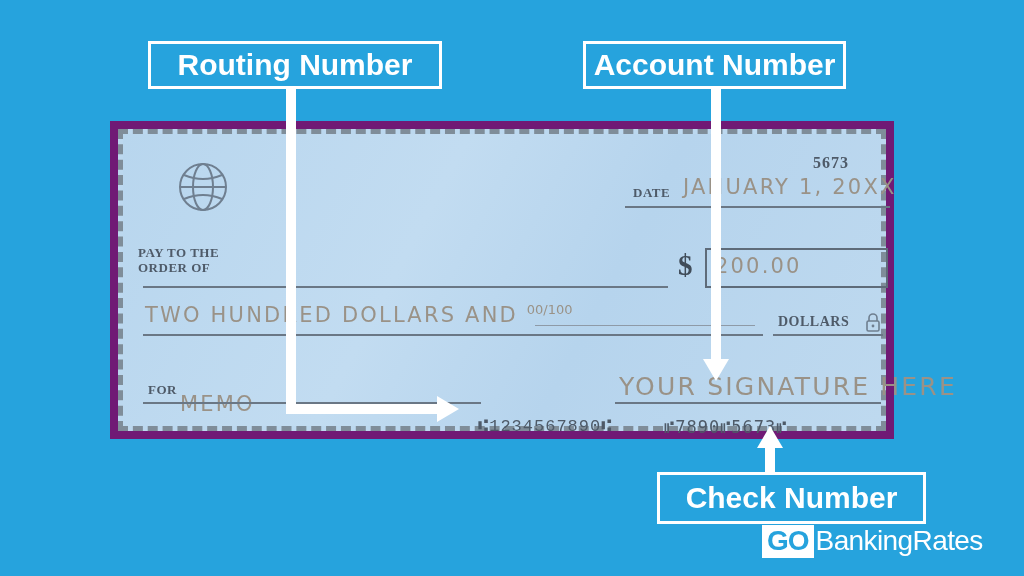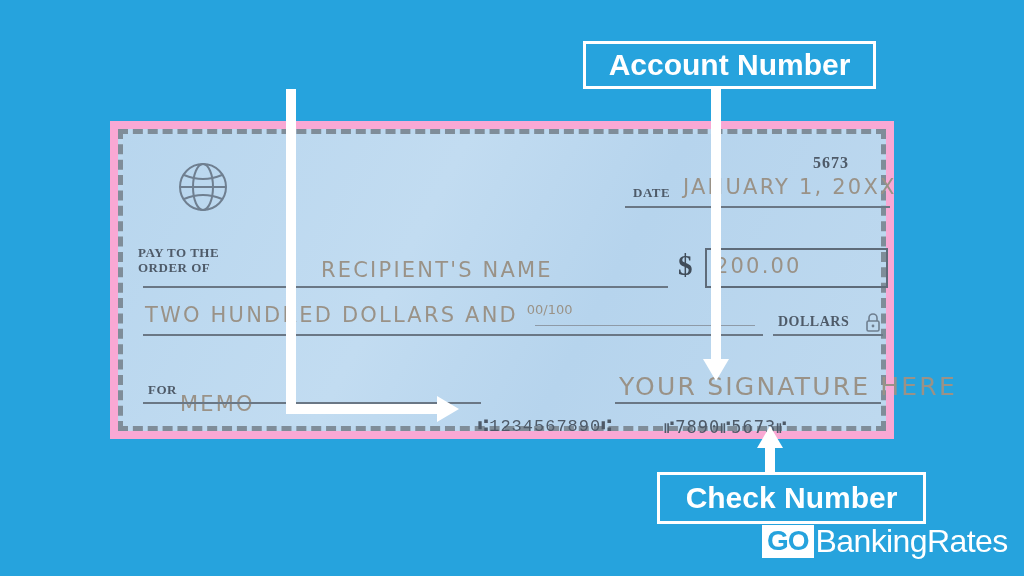--- a/index.html
+++ b/index.html
@@ -20,21 +20,21 @@
     overflow: hidden;
   }
 
   
   #check-outer {
     position: absolute;
     left: 110px;
     top: 121px;
     width: 784px;
     height: 318px;
-    background: #f9a8d4;
+    background: #701a75;
     box-sizing: border-box;
   }
   #check-frame {
     position: absolute;
     left: 8px;
     top: 8px;
     right: 8px;
     bottom: 8px;
     box-sizing: border-box;
     border: 5px dashed #7f8d99;
@@ -263,21 +263,21 @@
   #label-routing {
     left: 148px;
     top: 41px;
     width: 294px;
     height: 48px;
     font-size: 30px;
   }
   #label-account {
     left: 583px;
     top: 41px;
-    width: 293px;
+    width: 263px;
     height: 48px;
     font-size: 30px;
   }
   #label-check {
     left: 657px;
     top: 472px;
     width: 269px;
     height: 52px;
     font-size: 30px;
   }
@@ -332,21 +332,21 @@
     background: #ffffff;
     color: #26a3dd;
     font-size: 28px;
     font-weight: bold;
     padding: 1px 5px 2px 5px;
     letter-spacing: -1px;
     line-height: 30px;
   }
   #logo-rest {
     color: #ffffff;
-    font-size: 32px;
+    font-size: 28px;
     letter-spacing: -0.6px;
     line-height: 30px;
     margin-left: 2px;
   }
 </style>
 </head>
 <body>
 
 <div id="stage">
 
@@ -365,21 +365,20 @@
         <div id="check-no">5673</div>
 
         <div id="date-label" class="cf-text printed">DATE</div>
         <div id="date-value" class="cf-text hand">JANUARY 1, 20XX</div>
         <div id="date-rule" class="rule"></div>
 
         <div id="pay-label" class="cf-text printed">
           <div>PAY TO THE</div>
           <div>ORDER OF</div>
         </div>
-        <div id="pay-value" class="cf-text hand">RECIPIENT'S NAME</div>
         <div id="pay-rule" class="rule"></div>
 
         <div id="dollar-sign">$</div>
         <div id="amount-box"></div>
         <div id="amount-value" class="cf-text hand">200.00</div>
 
         <div id="words-value" class="cf-text hand"><span>TWO HUNDRED DOLLARS AND </span><span id="words-sup"><span>00</span><span>/</span><span>100</span></span></div>
         <div id="words-squiggle"></div>
         <div id="words-rule" class="rule"></div>
         <div id="dollars-label" class="cf-text printed">DOLLARS</div>
@@ -407,20 +406,21 @@
   <div id="arr-r-v" class="arrow-seg"></div>
   <div id="arr-r-h" class="arrow-seg"></div>
   <div id="arr-r-head"></div>
 
   <div id="arr-a-v" class="arrow-seg"></div>
   <div id="arr-a-head"></div>
 
   <div id="arr-c-v" class="arrow-seg"></div>
   <div id="arr-c-head"></div>
 
+  <div id="label-routing" class="callout">Routing Number</div>
   <div id="label-account" class="callout">Account Number</div>
   <div id="label-check" class="callout">Check Number</div>
 
   <div id="logo">
     <span id="logo-go">GO</span>
     <span id="logo-rest">BankingRates</span>
   </div>
 
 </div>
 

